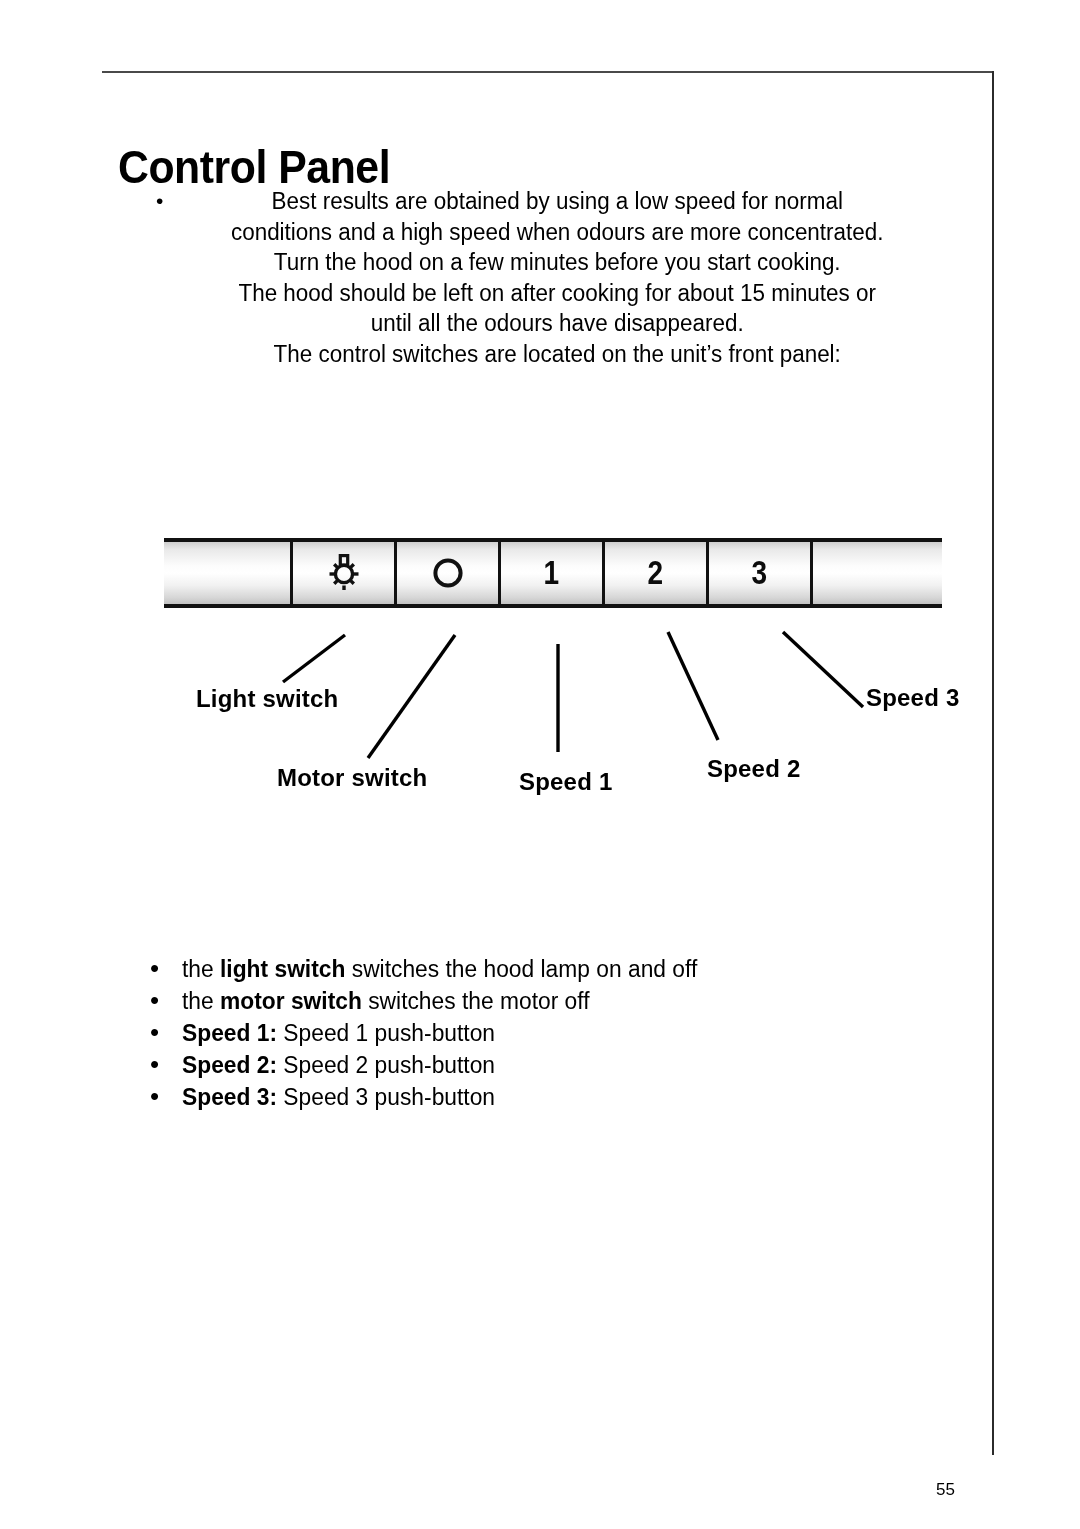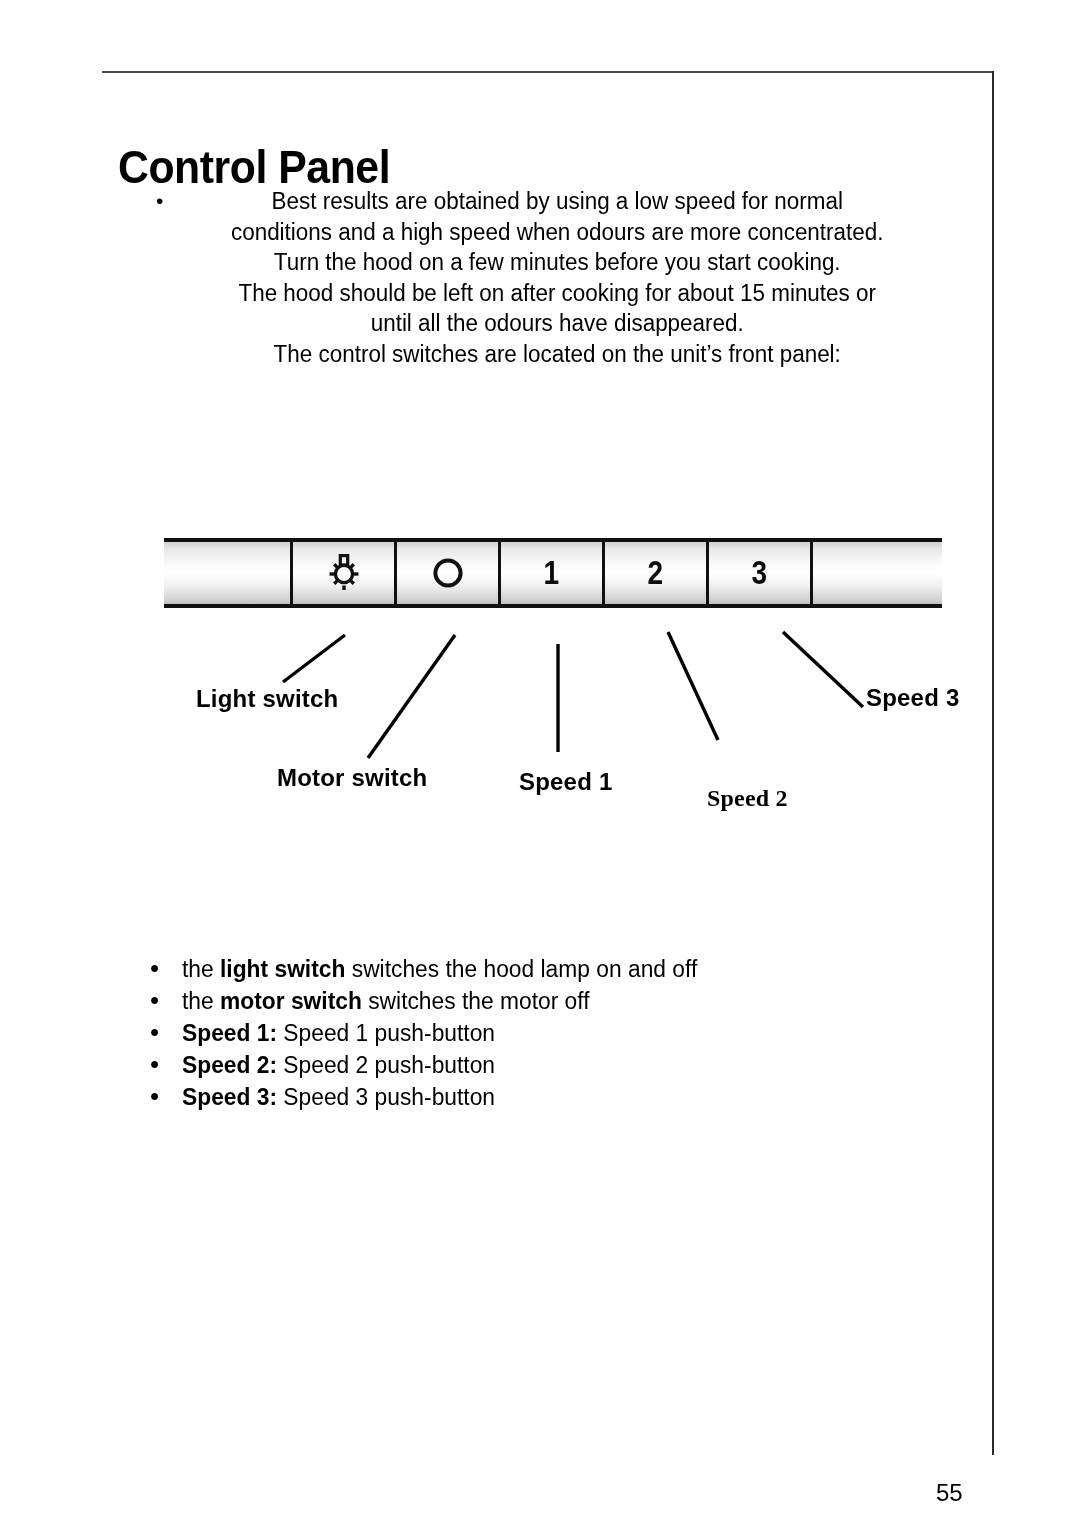--- a/index.html
+++ b/index.html
@@ -154,21 +154,21 @@
   .callout {
     position: absolute;
     font-size: 24px;
     font-weight: bold;
     white-space: nowrap;
     letter-spacing: 0.2px;
   }
   .callout-light  { left: 196px; top: 685px; }
   .callout-motor  { left: 277px; top: 764px; }
   .callout-speed1 { left: 519px; top: 736px; margin-top: 32px; }
-  .callout-speed2 { left: 707px; top: 785px; font-family: Liberation Serif, serif; }
+  .callout-speed2 { left: 707px; top: 755px; }
   .callout-speed3 { left: 866px; top: 684px; }
 
   
   .detail-list {
     position: absolute;
     left: 150px;
     top: 953px;
     width: 800px;
   }
   .detail-row {
@@ -189,21 +189,21 @@
     transform: scaleX(0.97);
     transform-origin: left center;
   }
   .detail-text b { font-weight: bold; }
 
   
   .page-number {
     position: absolute;
     left: 936px;
     top: 1481px;
-    font-size: 24px;
+    font-size: 17px;
     line-height: 1;
   }
 </style>
 </head>
 <body>
 
 <div class="frame-top"></div>
 <div class="frame-right"></div>
 
 <h1 class="page-title">Control Panel</h1>

